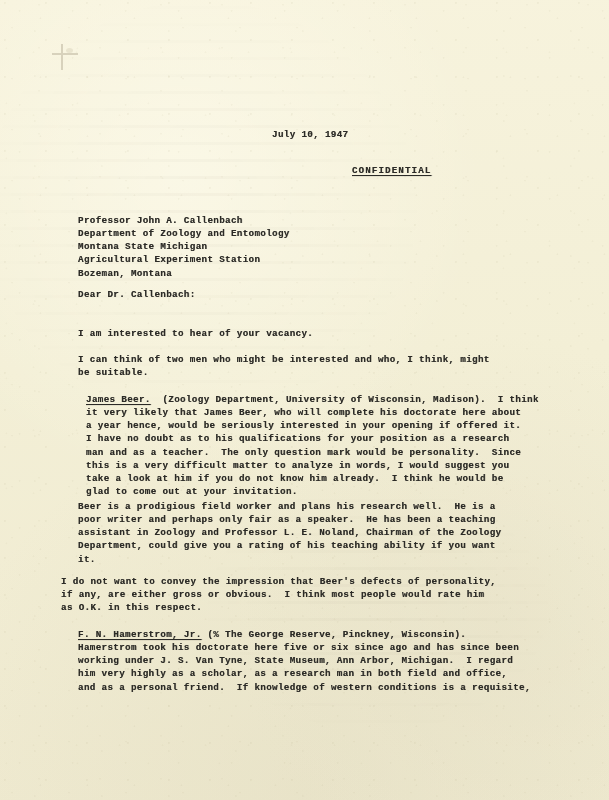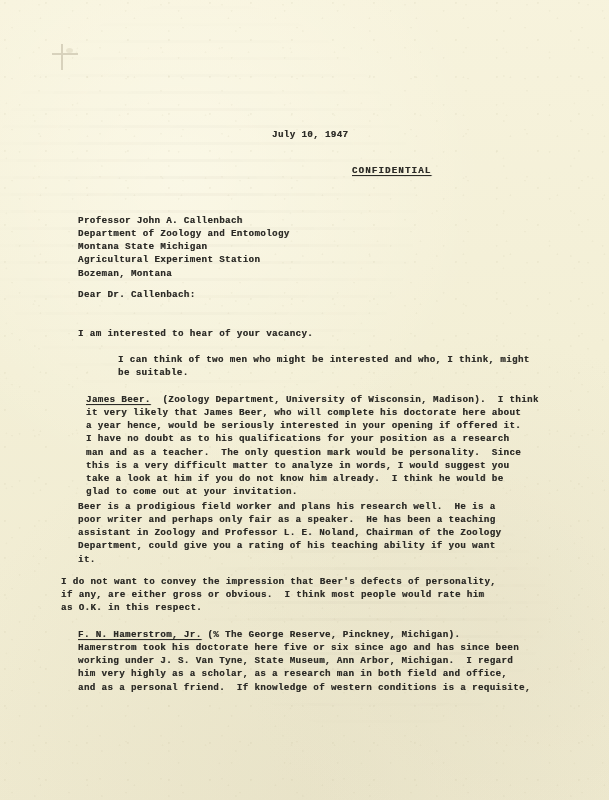--- a/index.html
+++ b/index.html
@@ -110,21 +110,21 @@
   }
   .u { text-decoration: underline; text-underline-offset: 1.5px; }
 
   .date      { left: 272px; top: 128px; }
   .conf      { left: 352px; top: 164px; letter-spacing: .12em; }
 
   .addr      { left: 78px;  top: 214px; }
   .salut     { left: 78px;  top: 288px; }
 
   .p1        { left: 78px;  top: 327px; }
-  .p2        { left: 78px;  top: 353px; margin-left: 40px; }
+  .p2        { left: 78px;  top: 353px; }
   .p3        { left: 86px;  top: 393px; }
   .p4        { left: 78px;  top: 500px; }
   .p5        { left: 61px;  top: 575px; }
   .p6        { left: 78px;  top: 628px; }
 </style>
 </head>
 <body>
 
 <div id="page">
 
@@ -168,20 +168,20 @@
     <div class="ln p4"><span>Beer is a prodigious field worker and plans his research well.  He is a</span>
 <span>poor writer and perhaps only fair as a speaker.  He has been a teaching</span>
 <span>assistant in Zoology and Professor L. E. Noland, Chairman of the Zoology</span>
 <span>Department, could give you a rating of his teaching ability if you want</span>
 <span>it.</span></div>
 
     <div class="ln p5"><span>I do not want to convey the impression that Beer's defects of personality,</span>
 <span>if any, are either gross or obvious.  I think most people would rate him</span>
 <span>as O.K. in this respect.</span></div>
 
-    <div class="ln p6"><span class="u">F. N. Hamerstrom, Jr.</span><span> (% The George Reserve, Pinckney, Michigan).</span>
+    <div class="ln p6"><span class="u">F. N. Hamerstrom, Jr.</span><span> (% The George Reserve, Pinckney, Wisconsin).</span>
 <span>Hamerstrom took his doctorate here five or six since ago and has since been</span>
 <span>working under J. S. Van Tyne, State Museum, Ann Arbor, Michigan.  I regard</span>
 <span>him very highly as a scholar, as a research man in both field and office,</span>
 <span>and as a personal friend.  If knowledge of western conditions is a requisite,</span></div>
 
   </div>
 </div>
 
 </body></html>

